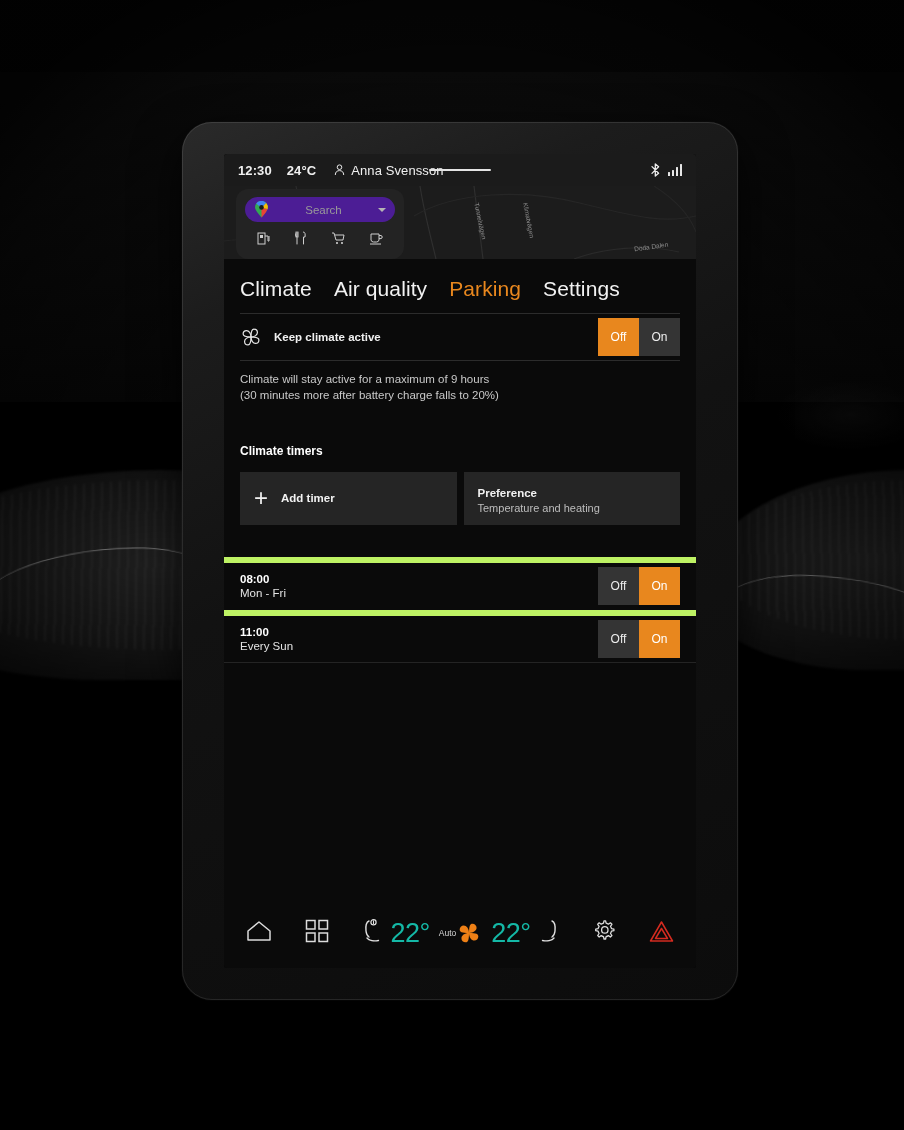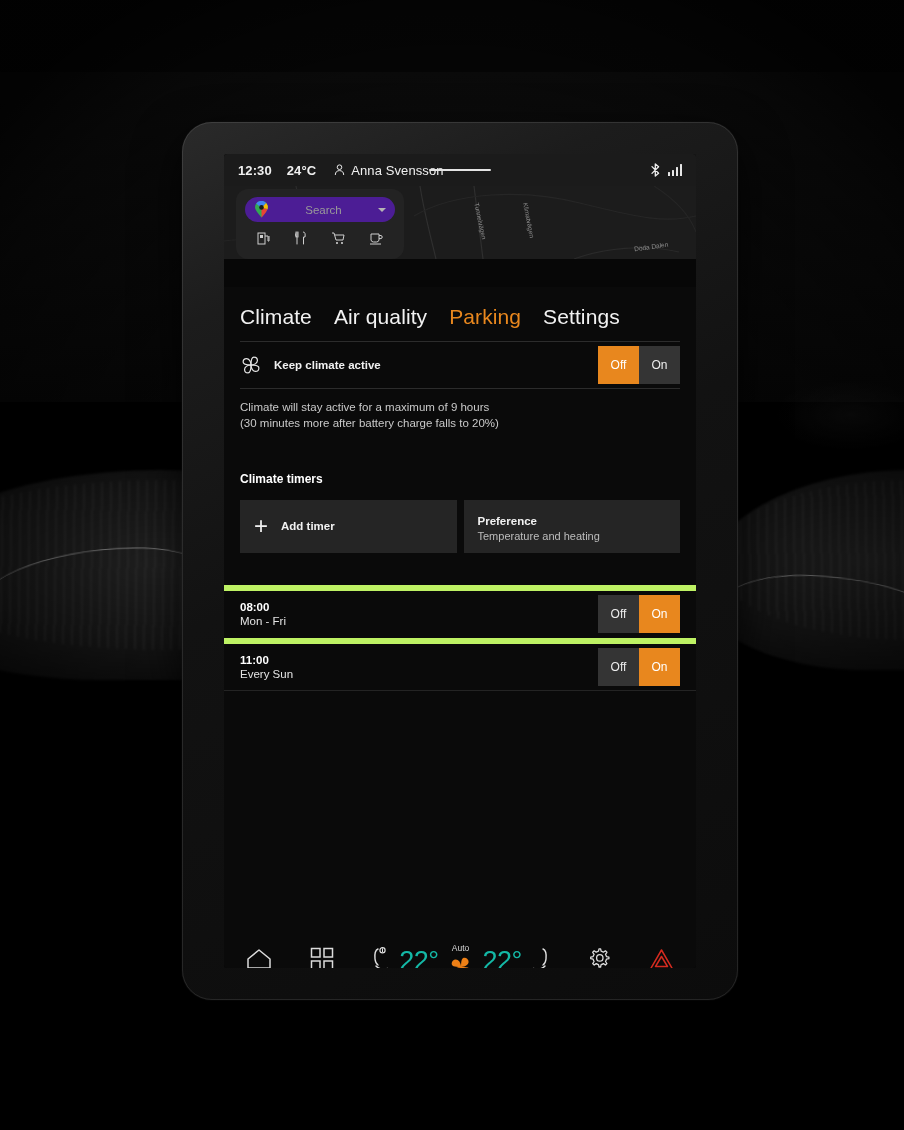--- a/index.html
+++ b/index.html
@@ -127,21 +127,21 @@
     height:25px; border-radius:13px; background:#4c1d95;
     display:flex; align-items:center; padding:0 9px; gap:7px;
   }
   .search-txt { flex:1; text-align:center; color:#9a9a9a; font-size:11.5px; }
   .chev { width:0;height:0;border-left:4px solid transparent;border-right:4px solid transparent;border-top:4.5px solid #b5b5b5; }
   .cat-row { display:flex; justify-content:space-around; margin-top:9px; }
   .cat-row span { color:#cfcfcf; }
 
   
   .content { position:relative; width:472px; background:#0a0a0a; height:709px; }
-  .tabs { display:flex; gap:22px; padding:18px 16px 12px 16px;margin-top:28px; }
+  .tabs { display:flex; gap:22px; padding:18px 16px 12px 16px; }
   .tab { font-size:21px; color:#f2f2f2; letter-spacing:.1px; }
   .tab.active { color:#e8871e; }
 
   .divider { height:1px; background:#2c2c2c; margin:0 16px; }
 
   .row-keep {
     display:flex; align-items:center; height:46px;
     padding:0 16px; gap:12px;
   }
   .row-keep .lbl { font-size:11.5px; color:#f0f0f0; font-weight:600; }
@@ -182,21 +182,21 @@
   .t-time { font-size:11.5px; color:#ffffff; font-weight:700; }
   .t-days { font-size:11.5px; color:#e3e3e3; margin-top:2px; }
 
   
   .botbar {
     position:absolute; left:0; bottom:0; width:472px; height:70px;
     display:flex; align-items:center; justify-content:space-between;
     padding:0 22px;
   }
   .temp { font-size:27px; color:#14b8a6; font-weight:500; letter-spacing:-.5px; }
-  .fanwrap { position:relative; display:flex; flex-direction:column; align-items:center; }
+  .fanwrap { position:relative; display:flex; flex-direction:row; align-items:center; }
   .fanwrap .auto { font-size:8.5px; color:#d6d6d6; margin-bottom:1px; }
   .climate-group { display:flex; align-items:center; gap:9px; }
 </style>
 </head>
 <body>
 
 <div class="backdrop">
   <div class="bd-band-top"></div>
   <div class="bd-dash"></div>
   <div class="bd-glow-r"></div>

